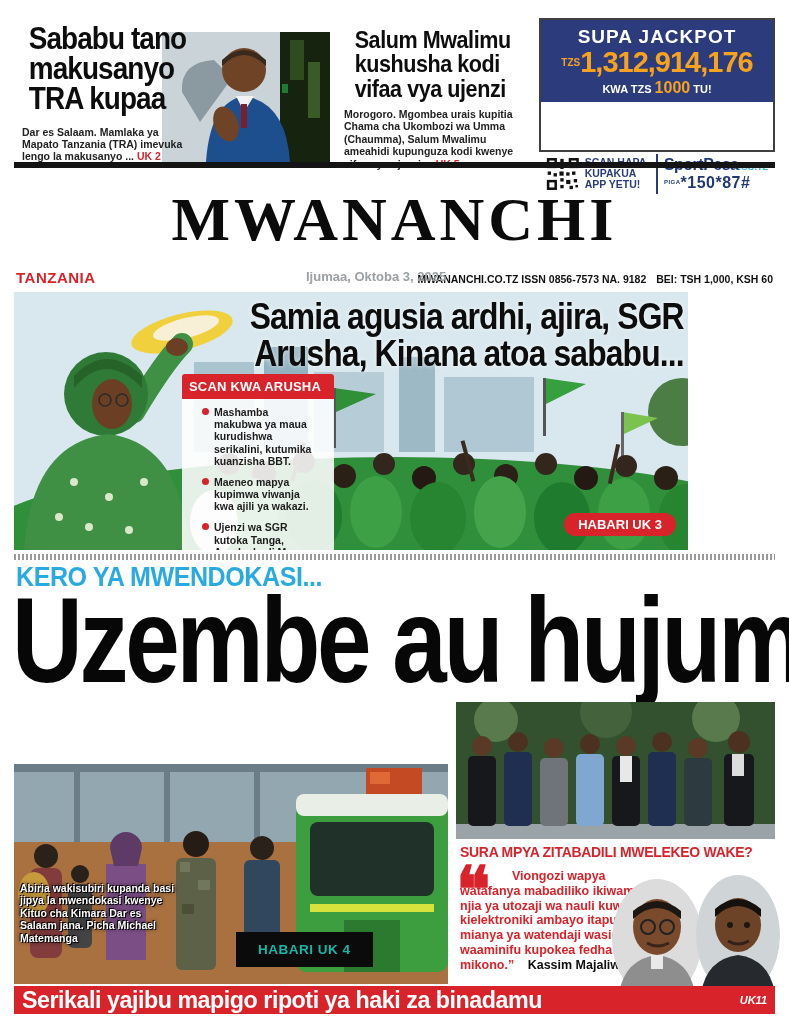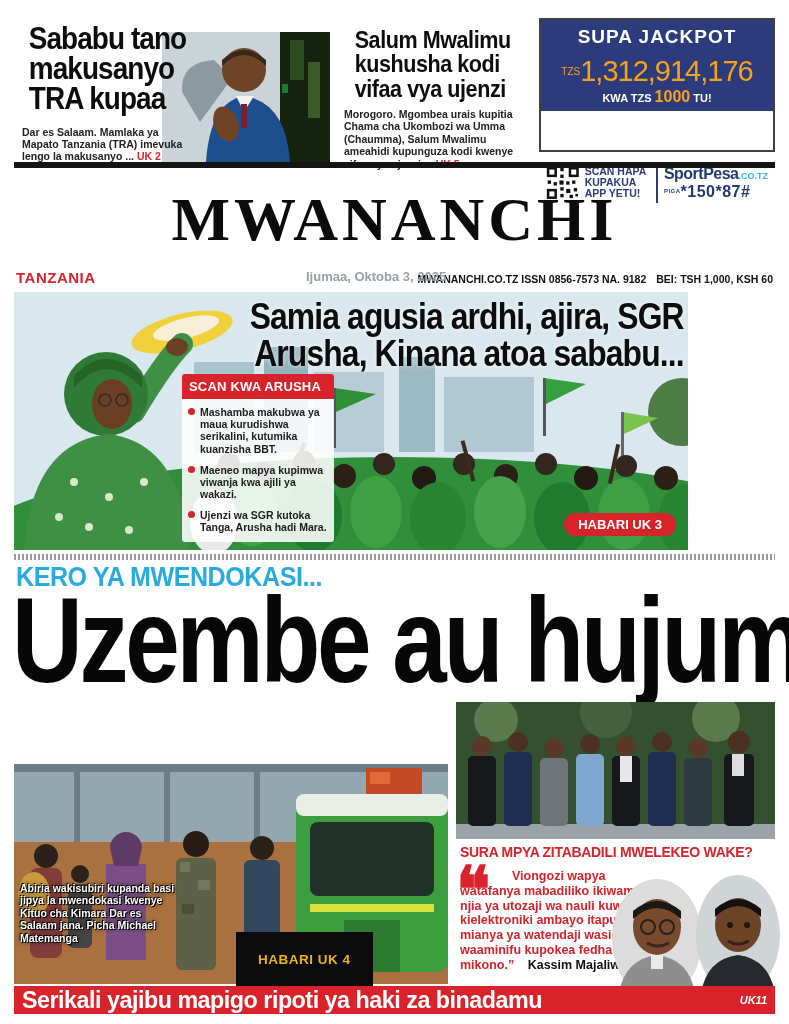--- a/index.html
+++ b/index.html
@@ -14,21 +14,21 @@
   #story-tra svg { position:absolute; right:2px; top:26px; }
   #story-salum { position:relative; width:192px; height:154px; margin-left:12px; }
   #story-salum .hl { position:absolute; left:0; top:22px; font-weight:bold; font-size:24.5px; line-height:0.99; letter-spacing:-0.5px; transform:scaleX(0.88); color:#0d0d0d; white-space:nowrap; }
   #story-salum .body { position:absolute; left:0; top:102px; width:188px; font-size:10.5px; font-weight:bold; color:#222; line-height:1.18; }
   .pgref { color:#d8232a; }
 
   
   #jackpot { position:absolute; right:0; top:12px; width:236px; height:134px; border:2px solid #404040; background:#fff; }
   #jackpot .top { background:#2b3b7c; color:#fff; text-align:center; padding:6px 2px 5px; }
   #jackpot .jp-title { font-weight:bold; font-size:19px; letter-spacing:1px; }
-  #jackpot .jp-amount-row { color:#f6a21d; font-weight:normal; line-height:0.95; margin-top:10px; }
+  #jackpot .jp-amount-row { color:#f6a21d; font-weight:bold; line-height:0.95; margin-top:1px; }
   #jackpot .jp-tzs { font-size:10px; vertical-align:6px; }
   #jackpot .jp-amount { font-size:29px; letter-spacing:-1px; }
   #jackpot .jp-sub { font-size:11px; color:#fff; font-weight:bold; margin-top:2px; }
   #jackpot .jp-sub .big { color:#f6a21d; font-size:16px; }
   #jackpot .bottom { display:flex; align-items:center; padding:4px 5px;margin-top:48px; }
   #jackpot .scan { color:#2b3b7c; font-weight:bold; font-size:10.5px; line-height:1.05; margin-left:5px; width:78px; }
   #jackpot .vline { width:2px; height:40px; background:#2b3b7c; margin:0 6px; }
   #jackpot .sp-brand { color:#203a74; font-weight:bold; font-size:16px; letter-spacing:-0.5px; }
   #jackpot .sp-co { color:#37b6e9; font-size:9px; font-weight:bold; }
   #jackpot .ussd { color:#203a74; font-weight:bold; font-size:16px; letter-spacing:0.5px; }
@@ -43,37 +43,37 @@
   #issue-date { position:absolute; left:290px; color:#9aa0a4; font-weight:bold; font-size:13px; }
   #issue-meta { margin-left:auto; font-size:10.5px; font-weight:bold; color:#111; }
   #issue-meta .sep { display:inline-block; width:10px; }
 
   
   #main-photo { position:absolute; left:14px; top:292px; width:674px; height:258px; overflow:hidden; }
   #main-photo svg { position:absolute; left:0; top:0; }
   #main-hl { position:absolute; right:4px; top:6px; text-align:right; font-weight:bold; font-size:37px; line-height:1.0; letter-spacing:-1px; color:#0d0d0d; transform:scaleX(0.86); transform-origin:right top; text-shadow:0 0 6px rgba(255,255,255,0.75); }
   #promo-box { position:absolute; left:168px; top:82px; width:152px; }
   #promo-box .ph { background:#d8232a; color:#fff; font-weight:bold; font-size:13px; padding:5px 7px; letter-spacing:0.2px; border-radius:3px 3px 0 0; }
-  #promo-box ul { list-style:none; background:rgba(255,255,255,0.88); padding:7px 6px 6px; border-radius:0 0 3px 3px; }
+  #promo-box ul { list-style:none; background:rgba(255,255,255,0.88); padding:7px 20px 6px; border-radius:0 0 3px 3px; }
   #promo-box li { display:flex; font-size:10.5px; font-weight:bold; color:#1c1c1c; line-height:1.16; margin-bottom:9px; }
   #promo-box li:last-child { margin-bottom:2px; }
   #promo-box .dot { flex:0 0 7px; width:7px; height:7px; border-radius:50%; background:#d8232a; margin:2px 5px 0 0; }
   #badge-uk3 { position:absolute; right:12px; bottom:14px; background:#d8232a; color:#fff; font-weight:bold; font-size:13px; padding:4px 14px; border-radius:12px; }
 
   #dotted-rule { position:absolute; left:14px; top:554px; width:761px; height:6px; background:repeating-linear-gradient(90deg,#9a9a9a 0 2px,#fff 2px 4px); }
 
   
   #kicker { position:absolute; left:16px; top:562px; color:#29abe2; font-weight:bold; font-size:27px; letter-spacing:-0.5px; transform:scaleX(0.93); transform-origin:left center; }
   #big-hl { position:absolute; left:12px; top:584px; width:775px; font-weight:bold; font-size:121px; letter-spacing:-4px; line-height:0.94; color:#070707; transform:scaleX(0.81); transform-origin:left center; white-space:nowrap; }
 
   
   #bottom { position:absolute; left:14px; top:702px; width:761px; height:284px; }
   #photo-brt { position:absolute; left:0; top:62px; width:434px; height:220px; overflow:hidden; }
   #brt-caption { position:absolute; left:6px; top:118px; width:158px; font-weight:bold; font-size:10.5px; line-height:1.18; color:#fff; text-shadow:1px 1px 0 #000, -1px -1px 0 #000, 0 0 4px #000; }
-  #badge-uk4 { position:absolute; left:222px; top:230px; background:#0b0b0b; color:#eab308; font-weight:bold; font-size:13.5px; padding:20px 22px; letter-spacing:0.5px; }
+  #badge-uk4 { position:absolute; left:222px; top:230px; background:#0b0b0b; color:#14b8a6; font-weight:bold; font-size:13.5px; padding:10px 22px; letter-spacing:0.5px; }
   #right-col { position:absolute; left:442px; top:0; width:319px; }
   #photo-officials { position:relative; width:319px; height:137px; overflow:hidden; }
   #side-hl { display:flex; align-items:center; margin-top:4px; }
   #side-hl .sq { width:8px; height:11px; background:#d8232a; margin-right:4px; }
   #side-hl .txt { color:#d8232a; font-weight:bold; font-size:15.5px; letter-spacing:-0.3px; transform:scaleX(0.9); transform-origin:left center; white-space:nowrap; }
   #quote-row { position:relative; margin-top:4px; height:130px; }
   #quote-glyph { position:absolute; left:0; top:-6px; color:#d8232a; font-family:"Liberation Serif", serif; font-weight:bold; font-size:64px; line-height:1; }
   #quote-text { position:absolute; left:4px; top:4px; width:205px; color:#d8232a; font-weight:bold; font-size:12.5px; line-height:1.18; }
   #quote-text .indent { display:block; margin-left:52px; }
   #quote-attrib { color:#101010; padding-left:10px; }

